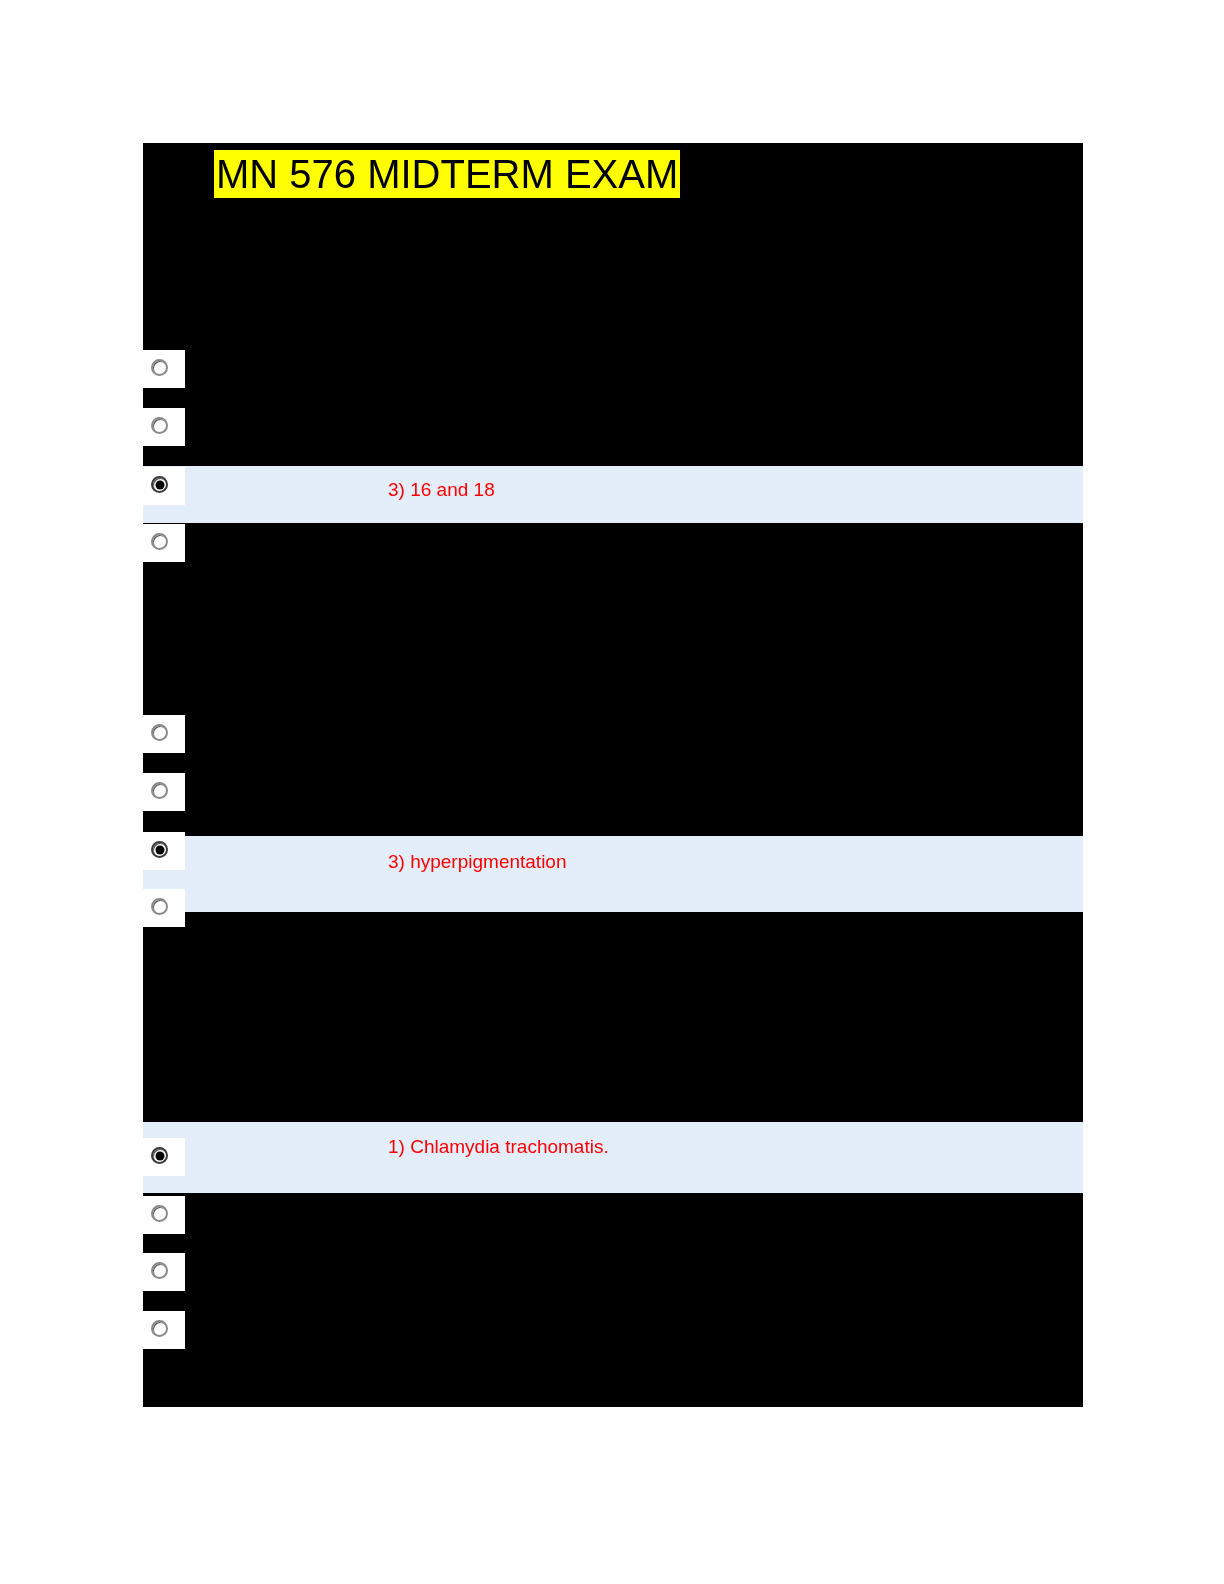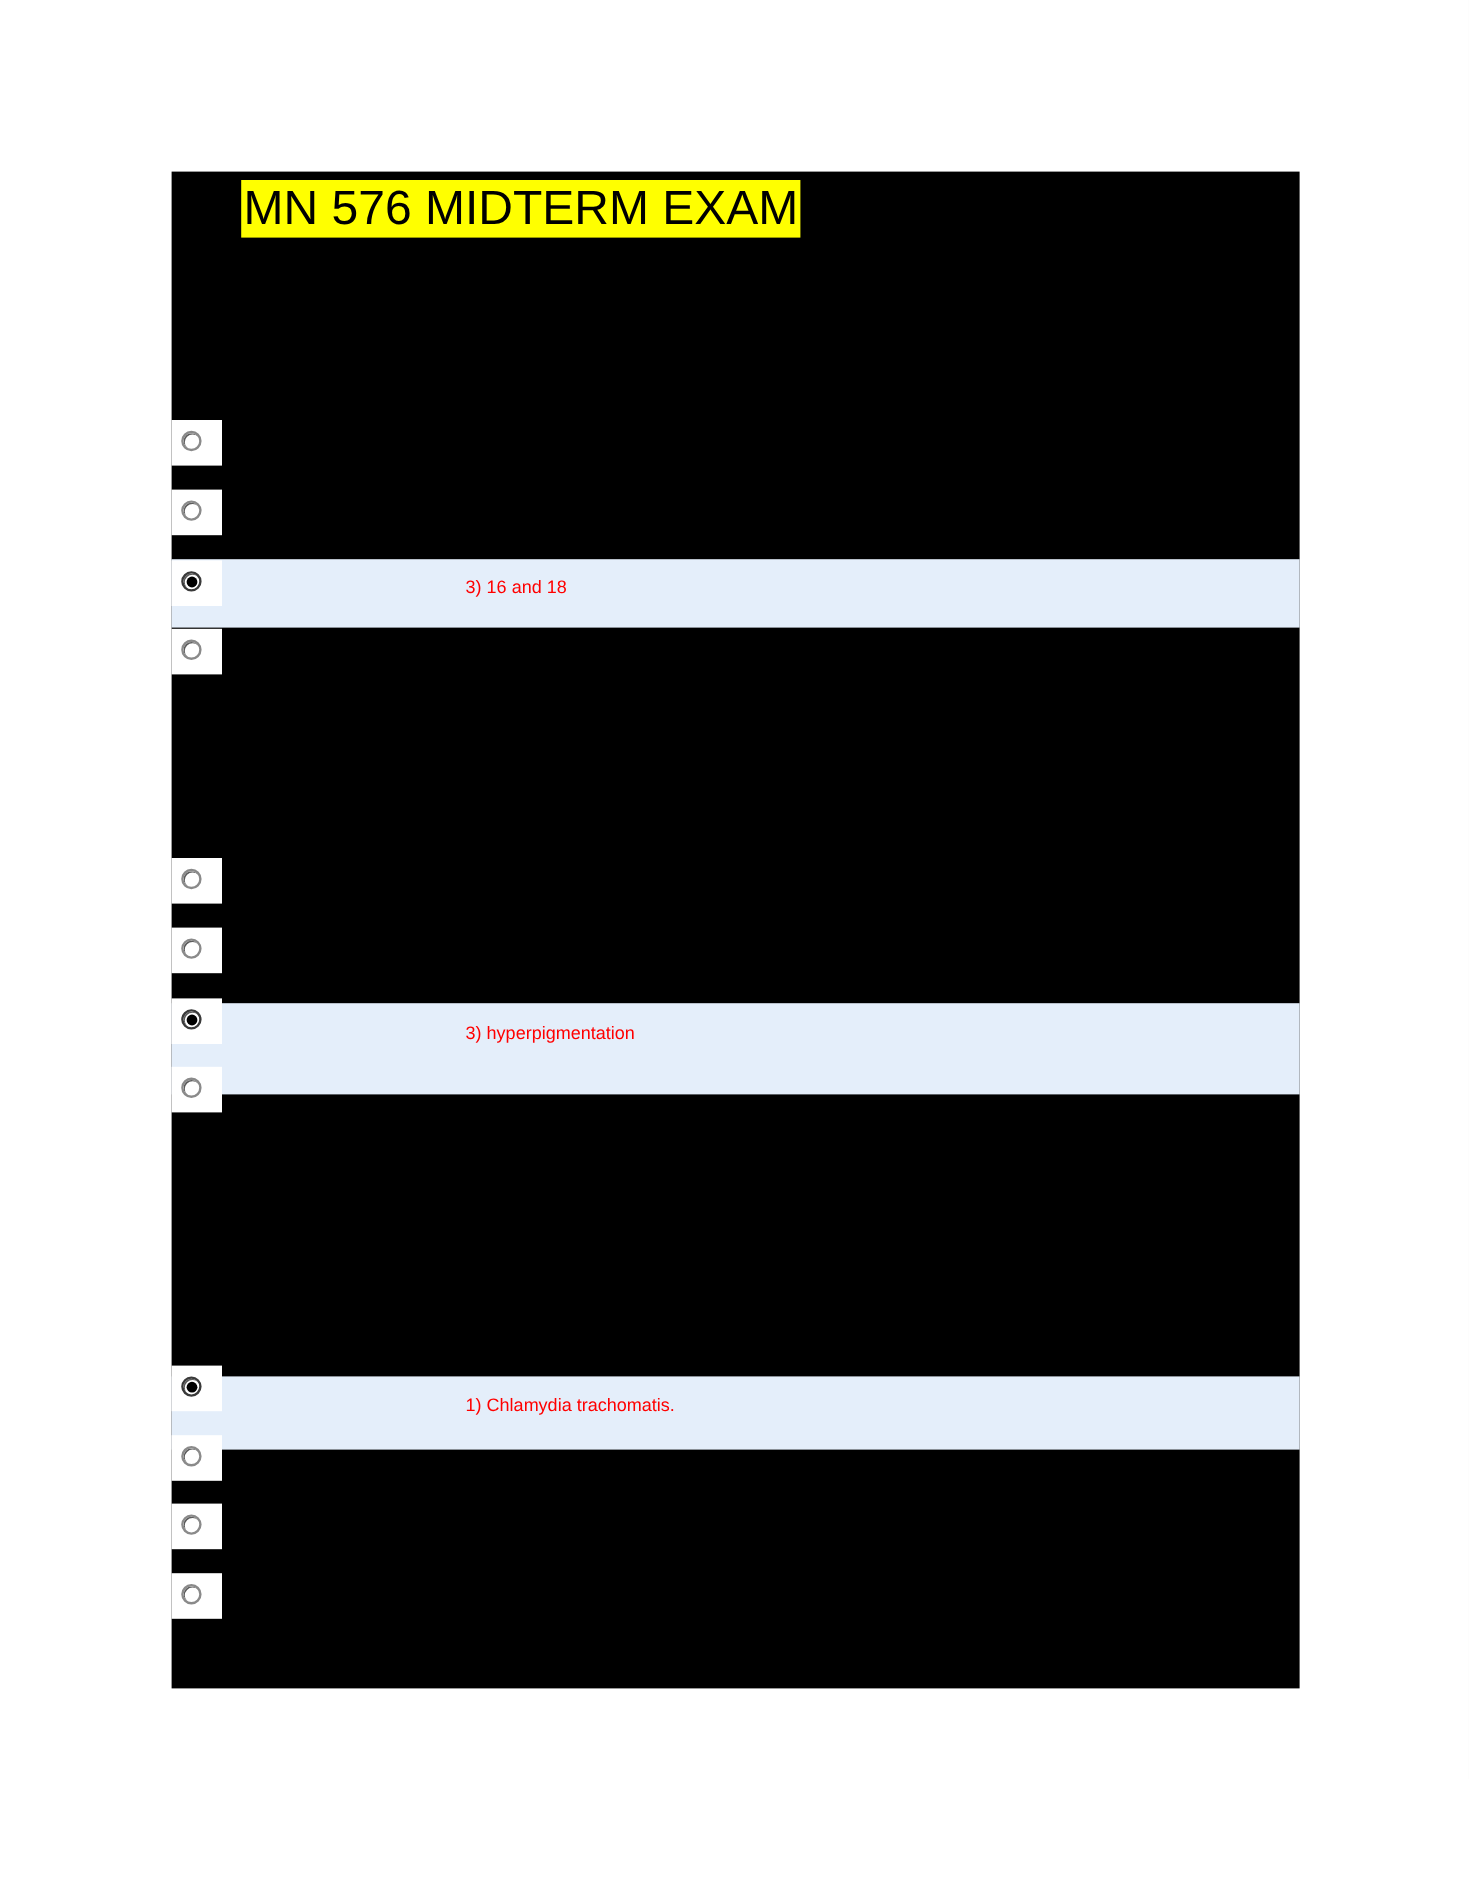--- a/index.html
+++ b/index.html
@@ -32,21 +32,21 @@
     left: 143px;
     top: 143px;
     width: 940px;
     height: 1264px;
     background: #000000;
   }
 
   
   .title-row {
     position: absolute;
-    left: 58px;
+    left: 71px;
     top: 7px;
     height: 48px;
   }
   .title-highlight {
     display: inline-block;
     background: #ffff00;
     color: #000000;
     font-size: 40px;
     line-height: 48px;
     font-weight: 400;
@@ -95,42 +95,42 @@
     width: 9px;
     height: 9px;
     border-radius: 50%;
     background: #000000;
   }
 
   
   .answer-text {
     position: absolute;
     color: #ff0000;
-    font-size: 15px;
+    font-size: 19px;
     line-height: 22px;
     white-space: nowrap;
     font-family: "Liberation Sans", sans-serif;
   }
 </style>
 </head>
 <body>
 
 <div class="page">
 
   <div class="doc-body">
 
     <div class="answer-band" style="top:323px;height:57px;">
       <div class="answer-text" style="left:245px;top:13px;">3)  16 and 18</div>
     </div>
 
     <div class="answer-band" style="top:693px;height:76px;">
       <div class="answer-text" style="left:245px;top:15px;">3)  hyperpigmentation</div>
     </div>
 
-    <div class="answer-band" style="top:1004px;height:61px;">
+    <div class="answer-band" style="top:979px;height:71px;">
       <div class="answer-text" style="left:245px;top:14px;">1)  Chlamydia trachomatis.</div>
     </div>
 
     <div class="title-row">
       <span class="title-highlight">MN 576 MIDTERM EXAM</span>
     </div>
 
     <div class="radio-box" style="left:0px;top:207px;">
       <span class="circle"></span>
     </div>

